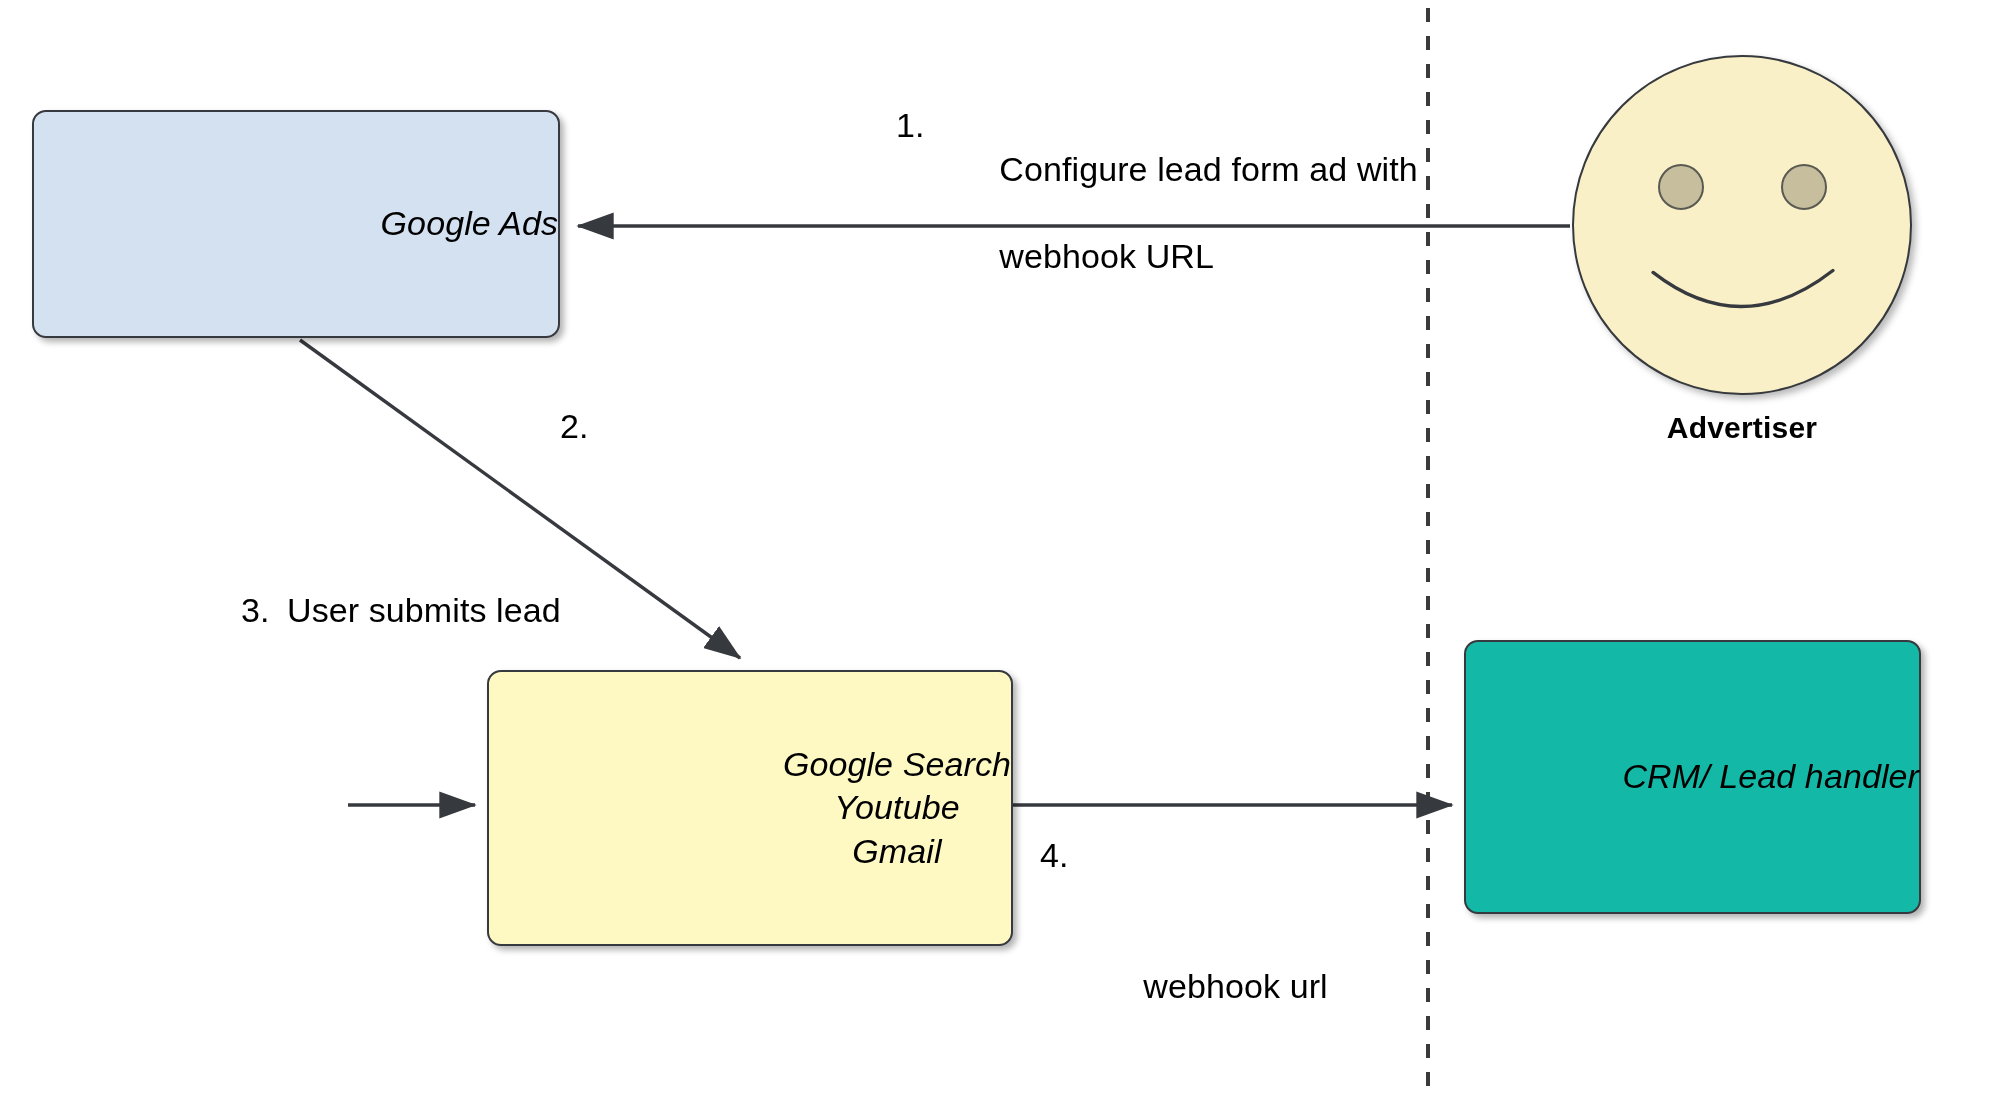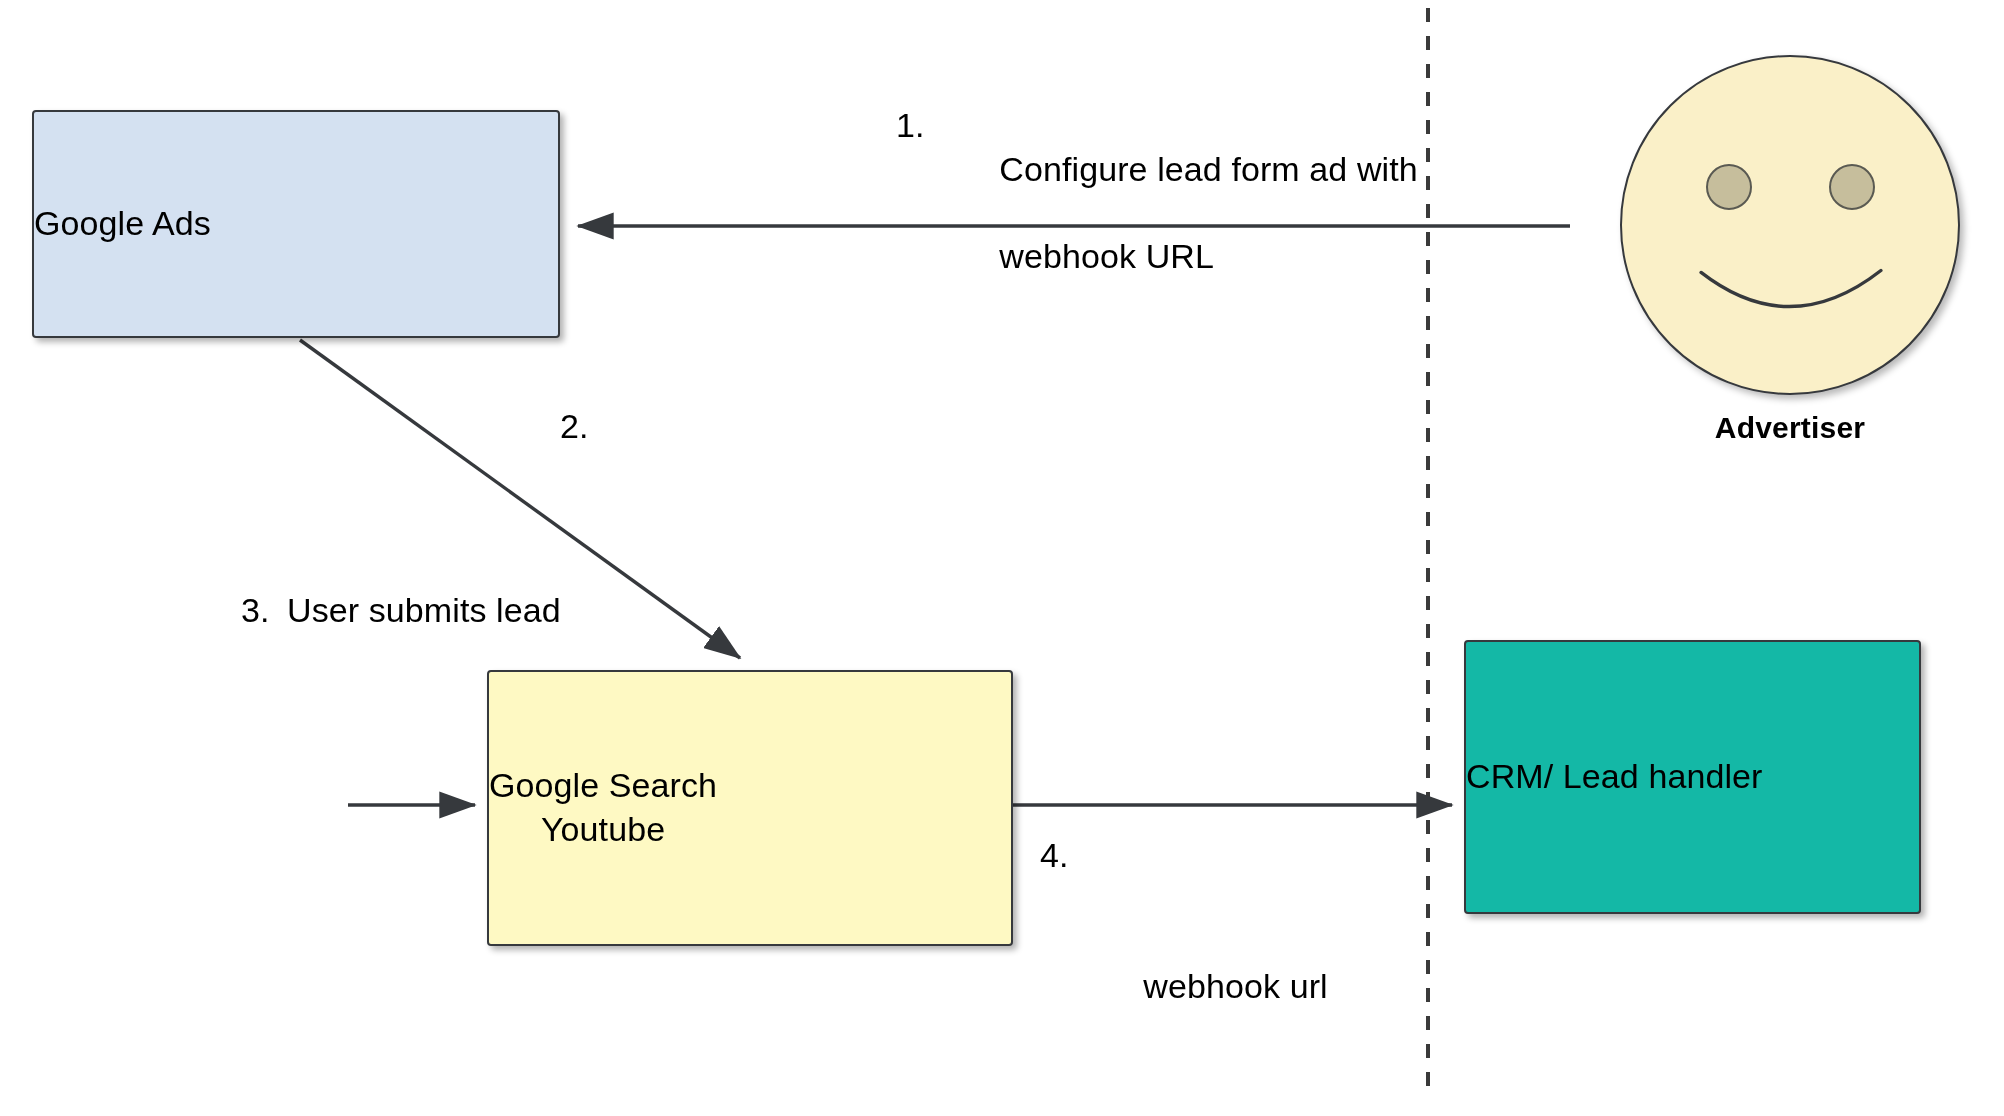--- a/index.html
+++ b/index.html
@@ -25,30 +25,31 @@
     width: 2004px;
     height: 1116px;
     pointer-events: none;
   }
 
   
   .node-box {
     position: absolute;
     box-sizing: border-box;
     border: 2px solid #36393d;
-    border-radius: 4px;
+    border-radius: 14px;
     display: flex;
     align-items: center;
-    justify-content: flex-start;
+    justify-content: flex-end;
     text-align: center;
     color: #000000;
     font-size: 34px;
     line-height: 1.28;
     letter-spacing: 0.1px;
     box-shadow: 4px 4px 6px rgba(0,0,0,0.30);
+    font-style: italic;
   }
   .node-box .stack {
     display: block;
   }
   .node-box .stack span {
     display: block;
   }
 
   #node-google-ads {
     left: 32px;  top: 110px;
@@ -92,21 +93,21 @@
     position: absolute;
     left: 0;
     width: 100%;
     text-align: center;
     font-weight: bold;
     font-size: 30px;
     color: #000000;
     letter-spacing: 0.2px;
   }
 
-  #actor-advertiser { left: 1620px; top: 55px; width: 340px; height: 400px; }
+  #actor-advertiser { left: 1572px; top: 55px; width: 340px; height: 400px; }
   #actor-advertiser .face {
     width: 340px; height: 340px;
     background: #FAF0C8;
   }
   #actor-advertiser .eye { background: #C6BE9C; width: 46px; height: 46px; }
   #actor-advertiser .eye.left  { left: 84px;  top: 107px; }
   #actor-advertiser .eye.right { left: 207px; top: 107px; }
   #actor-advertiser .actor-label { top: 356px; }
 
   #actor-user { left: 8px; top: 660px; width: 348px; height: 420px; }
@@ -165,20 +166,21 @@
   </svg>
 
   <div class="node-box" id="node-google-ads">
     <span class="node-label">Google Ads</span>
   </div>
 
   <div class="node-box" id="node-google-properties">
     <span class="stack">
       <span>Google Search</span>
       <span>Youtube</span>
+      <span>Gmail</span>
     </span>
   </div>
 
   <div class="node-box" id="node-crm">
     <span class="node-label">CRM/ Lead handler</span>
   </div>
 
   <div class="actor" id="actor-advertiser">
     <div class="face">
       <div class="eye left"></div>

